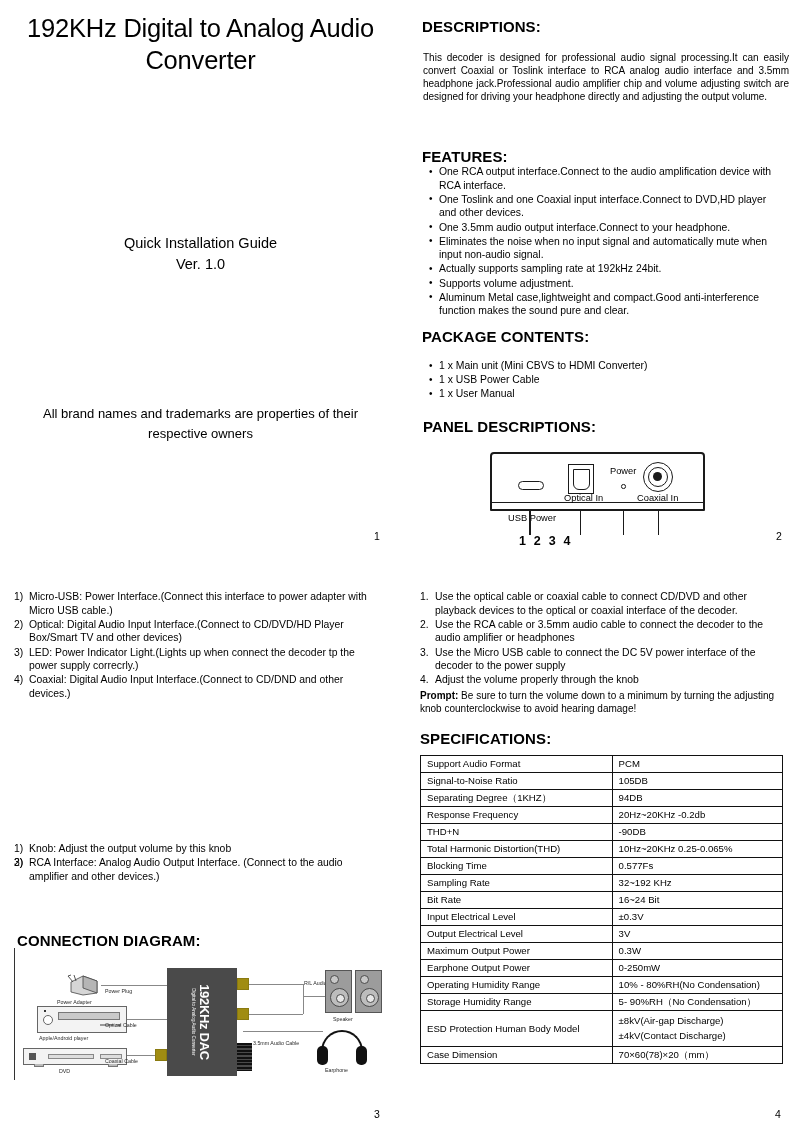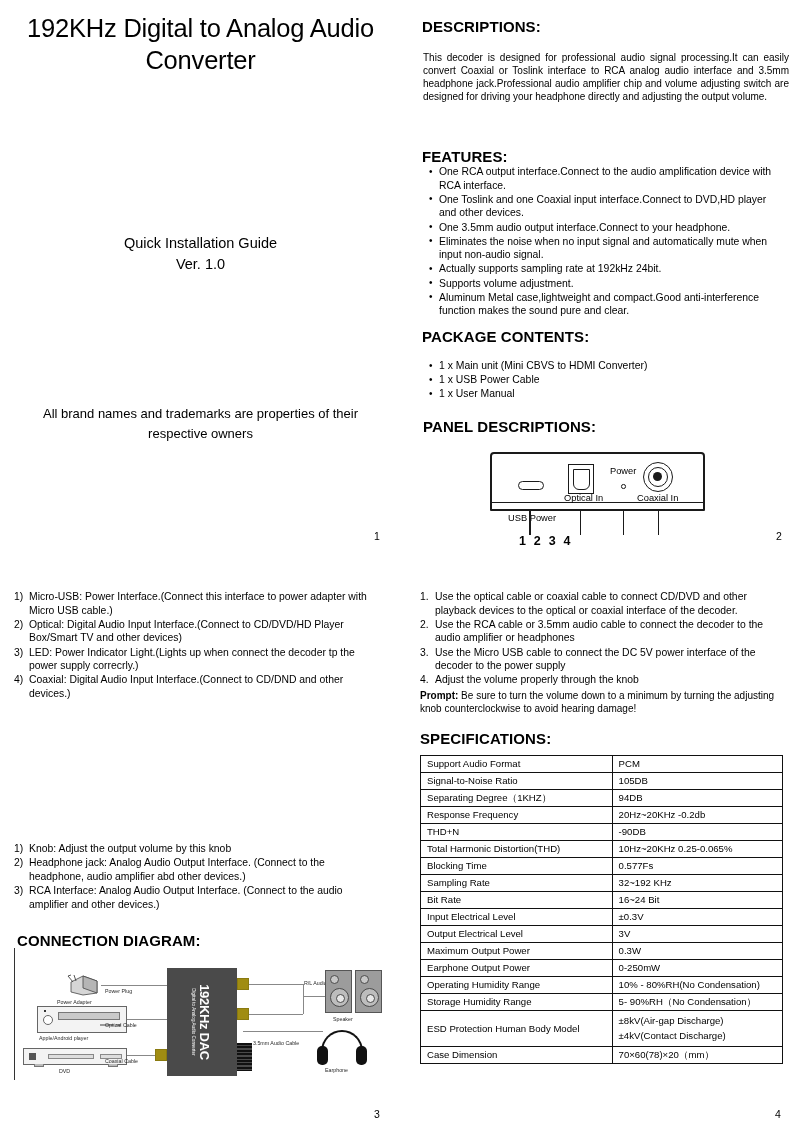--- a/index.html
+++ b/index.html
@@ -332,21 +332,20 @@
     </li>
   </ol>
 
   <ol class="nums" style="position:absolute; left:14px; top:275px; width:360px;">
     <li>
       <span class="marker">1)</span>
       <span>Knob: Adjust the output volume by this knob</span>
     </li>
     <li>
       <span class="marker">2)</span>
-      <span>Headphone jack: Analog Audio Output Interface. (Connect to the headphone, audio amplifier abd other devices.)</span>
     </li>
     <li>
       <span class="marker">3)</span>
       <span>RCA Interface: Analog Audio Output Interface. (Connect to the audio amplifier and other devices.)</span>
     </li>
   </ol>
 
   <h2 class="sec" style="position:absolute; left:17px; top:365px;">CONNECTION DIAGRAM:</h2>
 
   <div class="conn-wrap" style="top:381px;">

